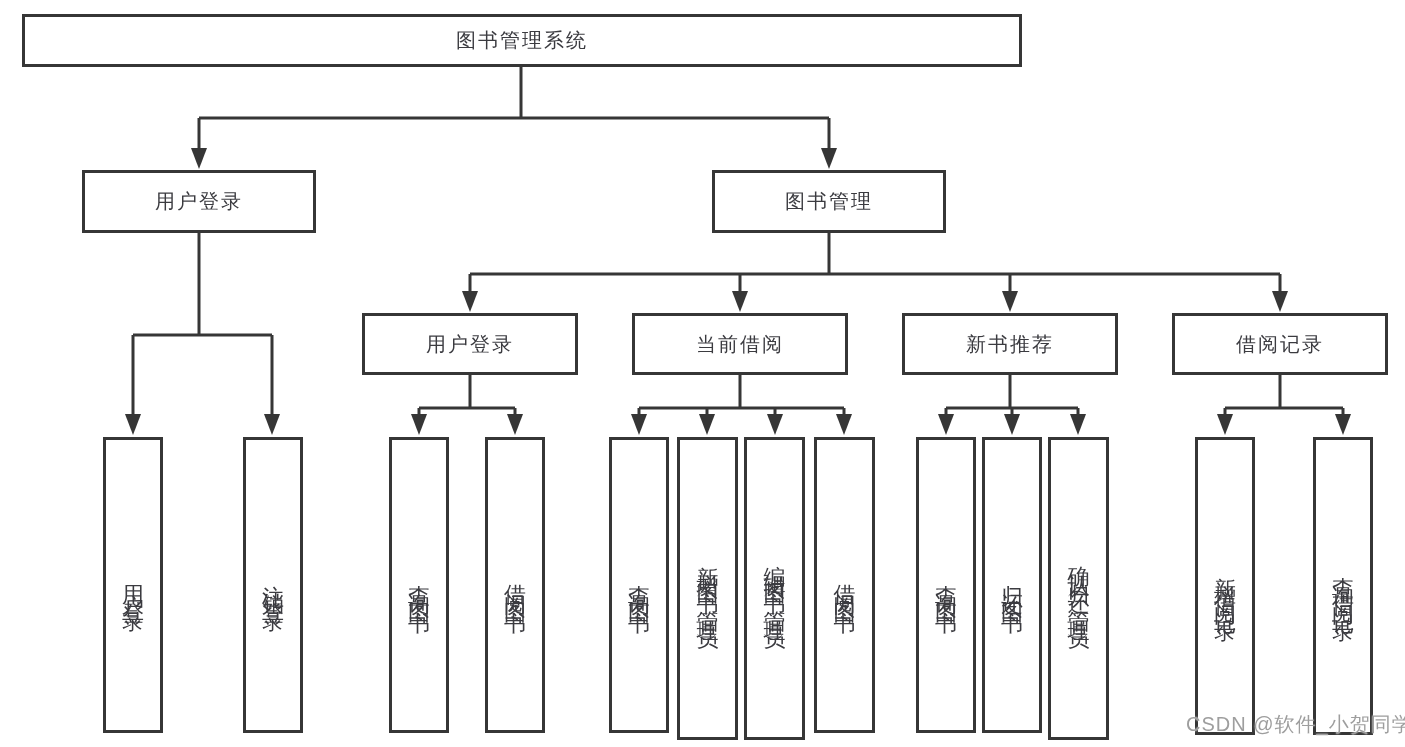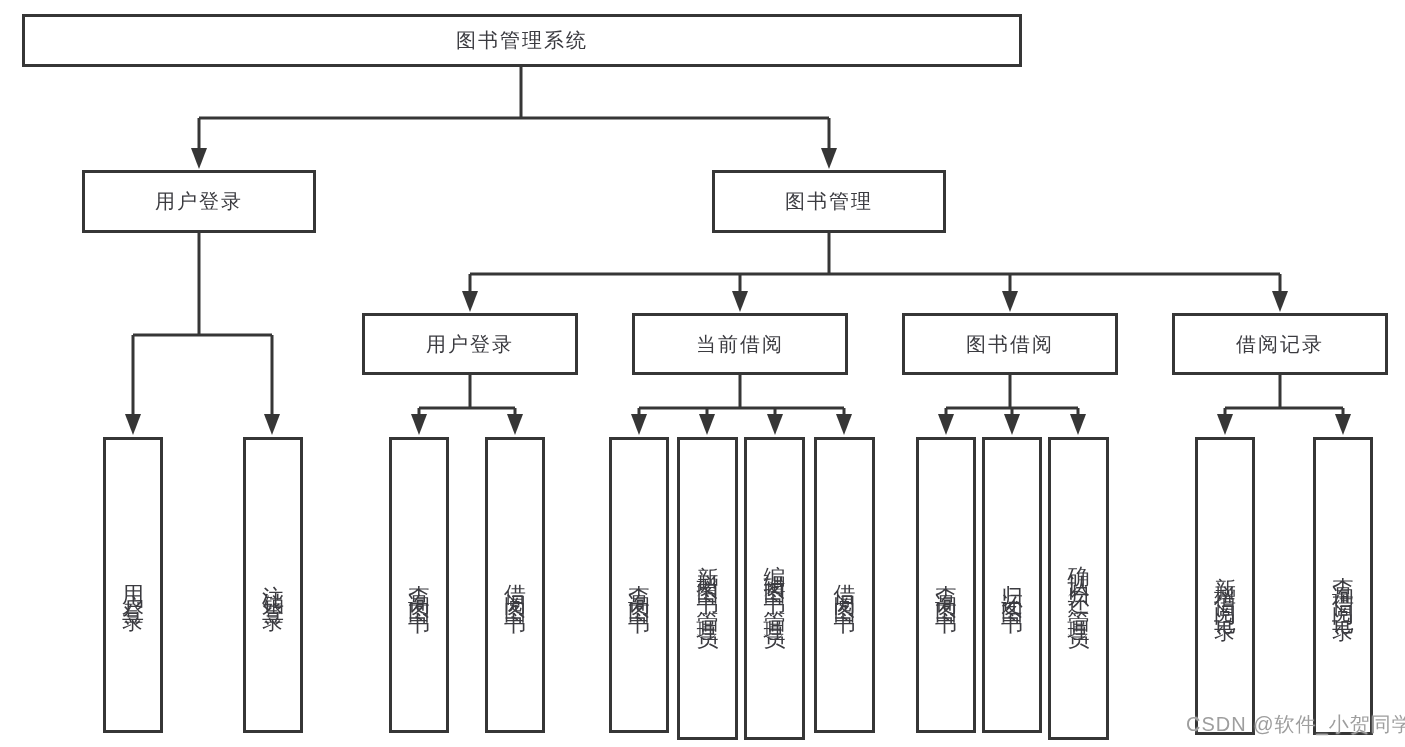--- a/index.html
+++ b/index.html
@@ -117,21 +117,21 @@
     <span class="hlabel">图书管理</span>
   </div>
 
   <div class="box" style="left:362px;top:313px;width:216px;height:62px">
     <span class="hlabel">用户登录</span>
   </div>
   <div class="box" style="left:632px;top:313px;width:216px;height:62px">
     <span class="hlabel">当前借阅</span>
   </div>
   <div class="box" style="left:902px;top:313px;width:216px;height:62px">
-    <span class="hlabel">图书借阅</span>
+    <span class="hlabel">新书推荐</span>
   </div>
   <div class="box" style="left:1172px;top:313px;width:216px;height:62px">
     <span class="hlabel">借阅记录</span>
   </div>
 
   <div class="box" style="left:103px;top:437px;width:60px;height:296px">
     <span class="vtext">用户登录</span>
   </div>
   <div class="box" style="left:243px;top:437px;width:60px;height:296px">
     <span class="vtext">注销登录</span>

